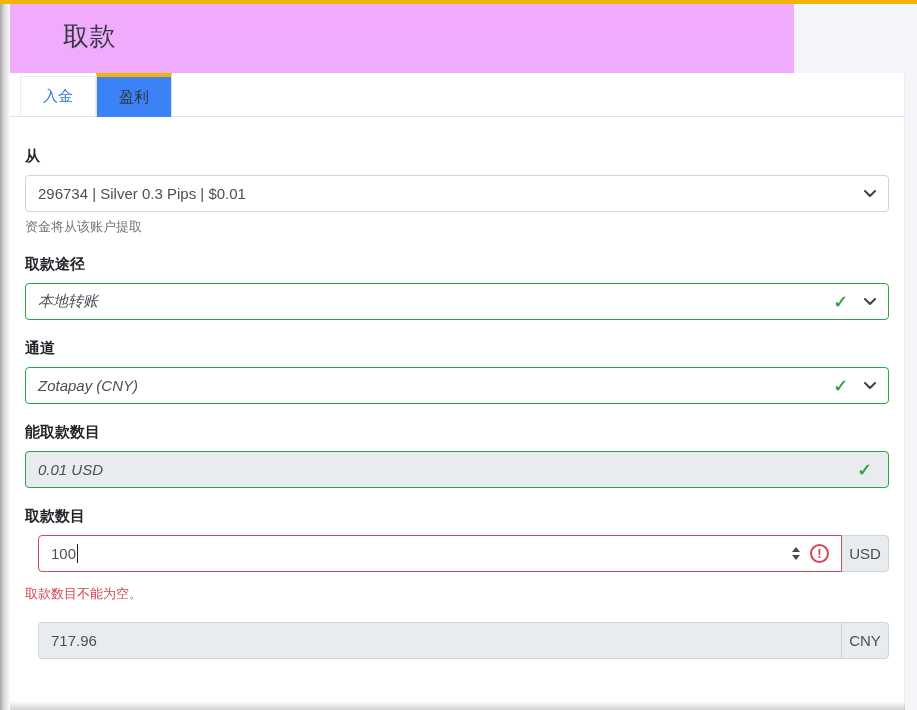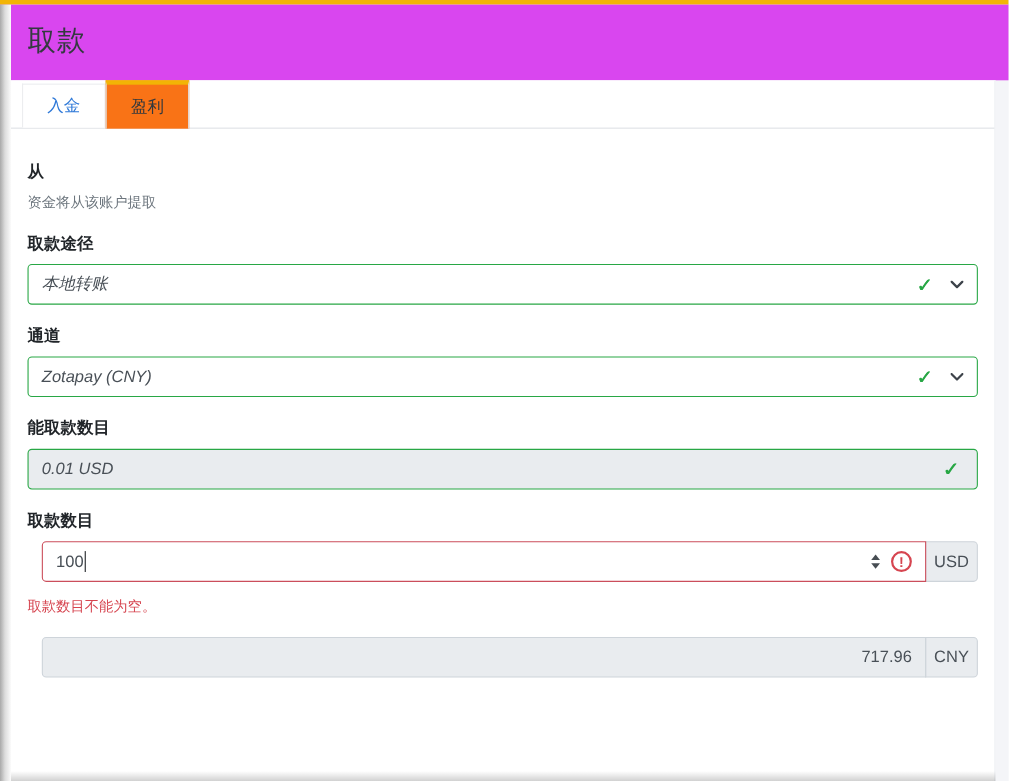--- a/index.html
+++ b/index.html
@@ -15,48 +15,48 @@
   *{box-sizing:border-box;margin:0;padding:0;}
   html,body{width:917px;height:710px;overflow:hidden;}
   body{
     font-family:"Liberation Sans","DejaVu Sans",sans-serif;
     background:#f4f5f8;
     position:relative;
   }
   
   .top-accent{position:absolute;top:0;left:0;width:917px;height:4px;background:var(--accent);z-index:30;}
   
-  .page-header{position:absolute;top:4px;left:0;width:917px;height:69px;background:#d946ef;}
+  .page-header{position:absolute;top:4px;left:0;width:794px;height:69px;background:#f0abfc;padding-left:38px;}
   .page-title{padding:15px 0 0 25px;font-size:26px;font-weight:500;color:#343a40;letter-spacing:.5px;}
   
   .left-shadow{position:absolute;top:4px;left:0;width:10px;height:706px;
     background:linear-gradient(to right,#a9a9a9 0%,#dcdcdc 45%,#fbfbfb 100%);z-index:20;}
   
   .card{position:absolute;top:73px;left:10px;width:895px;height:637px;background:#ffffff;
     border-right:1px solid #eceef2;}
   .bottom-shadow{position:absolute;bottom:0;left:10px;width:895px;height:9px;
     background:linear-gradient(to bottom,rgba(0,0,0,0) 0%,rgba(0,0,0,0.18) 100%);z-index:21;}
   
   .tabs{display:flex;align-items:flex-end;border-bottom:1px solid #dee2e6;padding-left:10px;height:44px;}
   .tab{height:40px;display:flex;align-items:center;padding:0 22px;background:#fff;
     border:1px solid #ecedef;border-bottom:none;font-size:15px;cursor:pointer;}
   .tab.inactive{color:var(--link);}
   .tab.active{height:44px;border:1px solid #dee2e6;border-bottom:none;border-top:4px solid var(--accent);
-    margin-bottom:-1px;color:#32383e;position:relative;z-index:2;background:#f97316;text-align:center;}
+    margin-bottom:-1px;color:#32383e;position:relative;z-index:2;background:#3b82f6;text-align:center;}
   
   .content{padding:30px 15px 0 15px;}
   .form-group{margin-bottom:19px;}
   .form-label{font-size:15px;font-weight:700;color:var(--label);margin-bottom:9px;}
   .control{height:37px;border:1px solid var(--border);border-radius:4px;background:#fff;
     display:flex;align-items:center;padding:0 12px;font-size:15px;color:var(--text);position:relative;}
   .control .value{flex:0 0 auto;}
   .control .spacer{flex:1;}
   .control.valid{border-color:var(--success);font-style:italic;}
   .control.invalid{border-color:#cb4e5b;}
-  .control.disabled{background:#e9ecef;justify-content:flex-end;}
+  .control.disabled{background:#e9ecef;}
   .check{color:var(--success);font-weight:700;font-size:18px;line-height:1;margin-right:4px;
     text-shadow:0.5px 0 0 var(--success);}
   .chev{display:flex;align-items:center;margin-left:12px;}
   .help-text{font-size:13px;color:var(--muted);margin-top:6px;}
   .error-text{font-size:13px;color:var(--danger);margin-top:13px;}
   
   .input-group{display:flex;padding-left:13px;}
   .input-group .control{flex:1;border-radius:4px 0 0 4px;z-index:1;}
   .addon{width:48px;height:37px;background:#e9ecef;border:1px solid var(--border);margin-left:-1px;
     border-radius:0 4px 4px 0;display:flex;align-items:center;justify-content:center;
@@ -93,20 +93,29 @@
     </div>
     <div class="tab active">
       <span>盈利</span>
     </div>
   </div>
 
   <div class="content">
 
     <div class="form-group">
       <div class="form-label">从</div>
+      <div class="control">
+        <span class="value">296734 | Silver 0.3 Pips | $0.01</span>
+        <span class="spacer"></span>
+        <span class="chev">
+          <svg width="12" height="8" viewBox="0 0 12 8">
+              <path d="M1 1l5 5 5-5" stroke="#3d434a" stroke-width="2" fill="none" stroke-linecap="round" stroke-linejoin="round"></path>
+            </svg>
+        </span>
+      </div>
       <div class="help-text">资金将从该账户提取</div>
     </div>
 
     <div class="form-group">
       <div class="form-label">取款途径</div>
       <div class="control valid">
         <span class="value">本地转账</span>
         <span class="spacer"></span>
         <span class="check">✓</span>
         <span class="chev">

